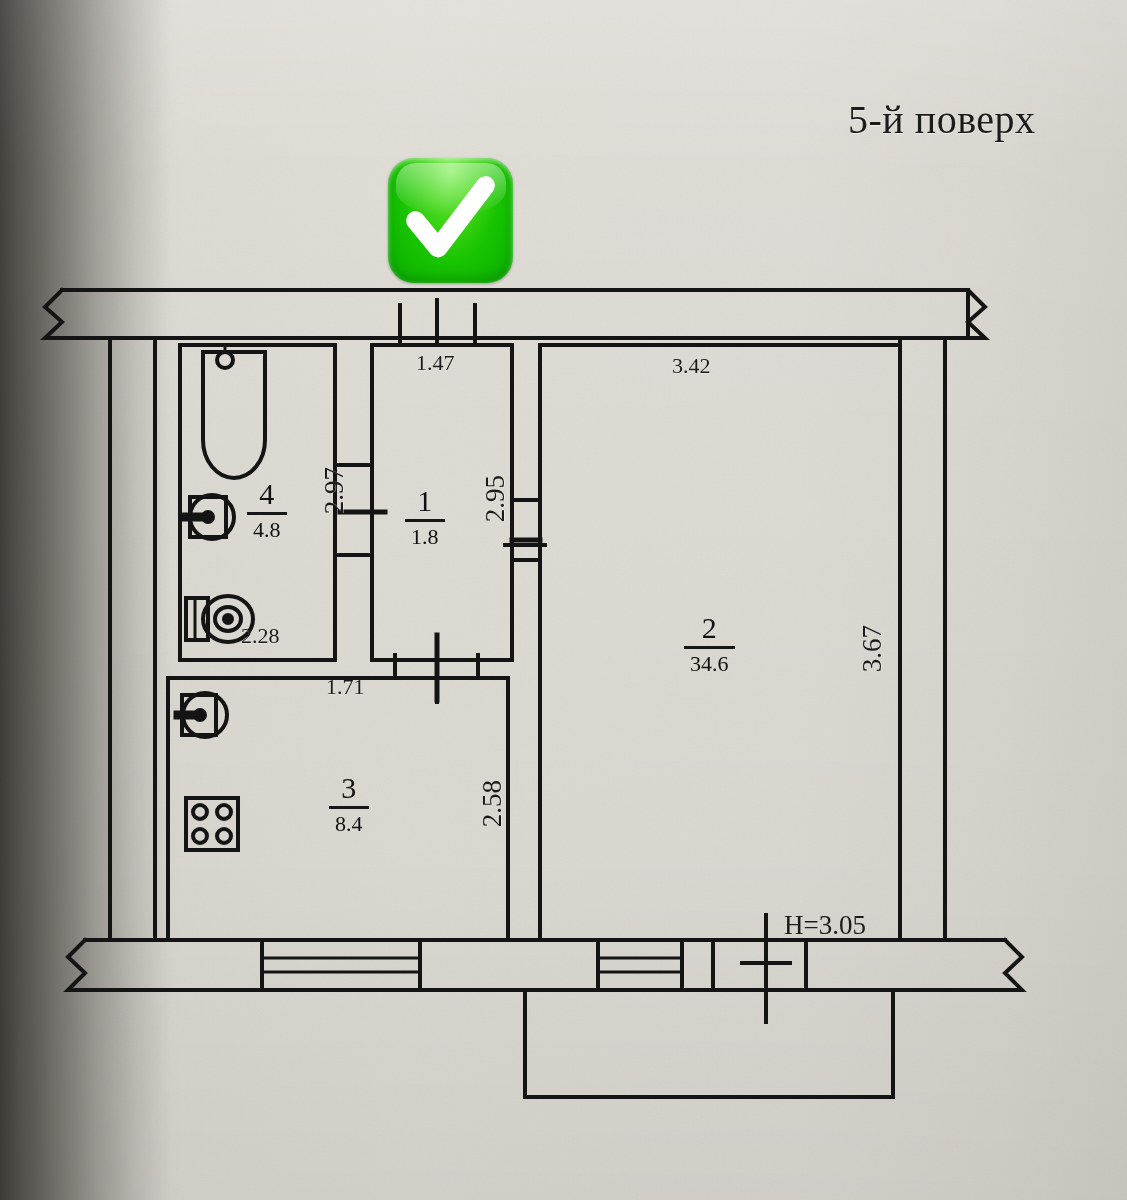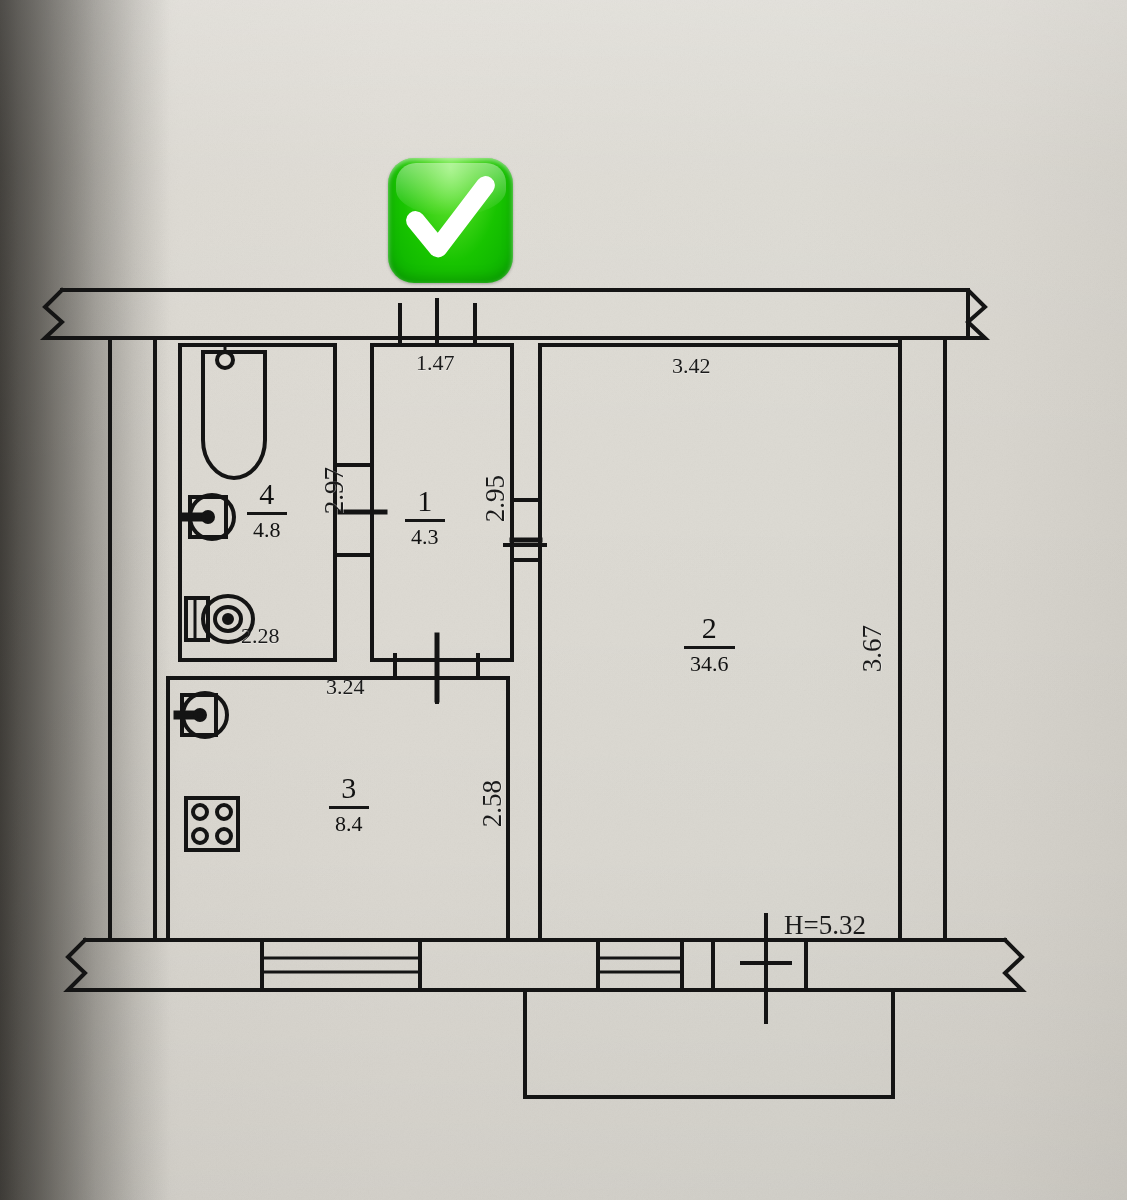--- a/index.html
+++ b/index.html
@@ -295,55 +295,56 @@
       <g>
         <path d="M 335,465 L 372,465"></path>
         <path d="M 335,555 L 372,555"></path>
         <path d="M 512,500 L 540,500"></path>
         <path d="M 512,560 L 540,560"></path>
       </g>
 
     </g>
   </svg>
 
+  <div class="lbl title" style="left:848px; top:100px;">5-й поверх</div>
 
   <div class="check-badge" style="left:388px; top:158px;">
     <svg viewBox="0 0 100 100">
       <path d="M 22,50 L 40,72 L 78,22" fill="none" stroke="#ffffff" stroke-width="15" stroke-linecap="round" stroke-linejoin="round"></path>
     </svg>
   </div>
 
   <div class="lbl dim" style="left:416px; top:352px;">1.47</div>
 
   <div class="lbl dim" style="left:672px; top:355px;">3.42</div>
 
   <div class="lbl dim-v" style="left:304px; top:477px; width:60px; text-align:center;">2.97</div>
 
   <div class="lbl dim-v" style="left:465px; top:485px; width:60px; text-align:center;">2.95</div>
 
   <div class="lbl dim" style="left:241px; top:625px;">2.28</div>
 
-  <div class="lbl dim" style="left:326px; top:676px;">3.24</div>
+  <div class="lbl dim" style="left:326px; top:676px;">1.71</div>
 
   <div class="lbl dim-v" style="left:462px; top:790px; width:60px; text-align:center;">2.58</div>
 
   <div class="lbl dim-v" style="left:842px; top:635px; width:60px; text-align:center;">3.67</div>
 
-  <div class="lbl height-lbl" style="left:784px; top:912px;">H=5.32</div>
+  <div class="lbl height-lbl" style="left:784px; top:912px;">H=3.05</div>
 
   <div class="room" style="left:247px; top:478px;">
     <span class="num">4</span>
     <span class="bar"></span>
     <span class="area">4.8</span>
   </div>
 
   <div class="room" style="left:405px; top:485px;">
     <span class="num">1</span>
     <span class="bar"></span>
-    <span class="area">4.3</span>
+    <span class="area">1.8</span>
   </div>
 
   <div class="room" style="left:684px; top:612px;">
     <span class="num">2</span>
     <span class="bar"></span>
     <span class="area">34.6</span>
   </div>
 
   <div class="room" style="left:329px; top:772px;">
     <span class="num">3</span>

